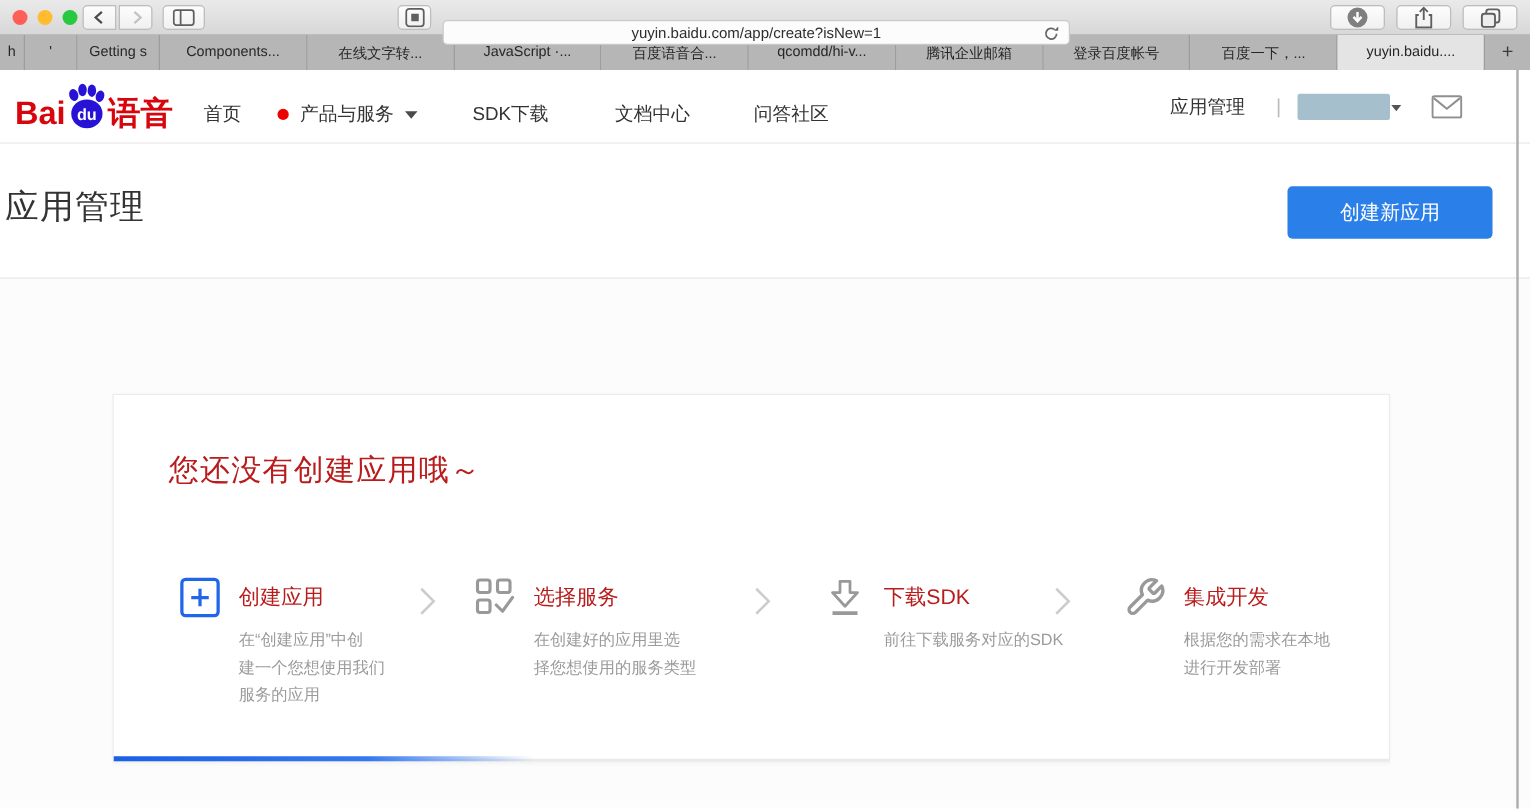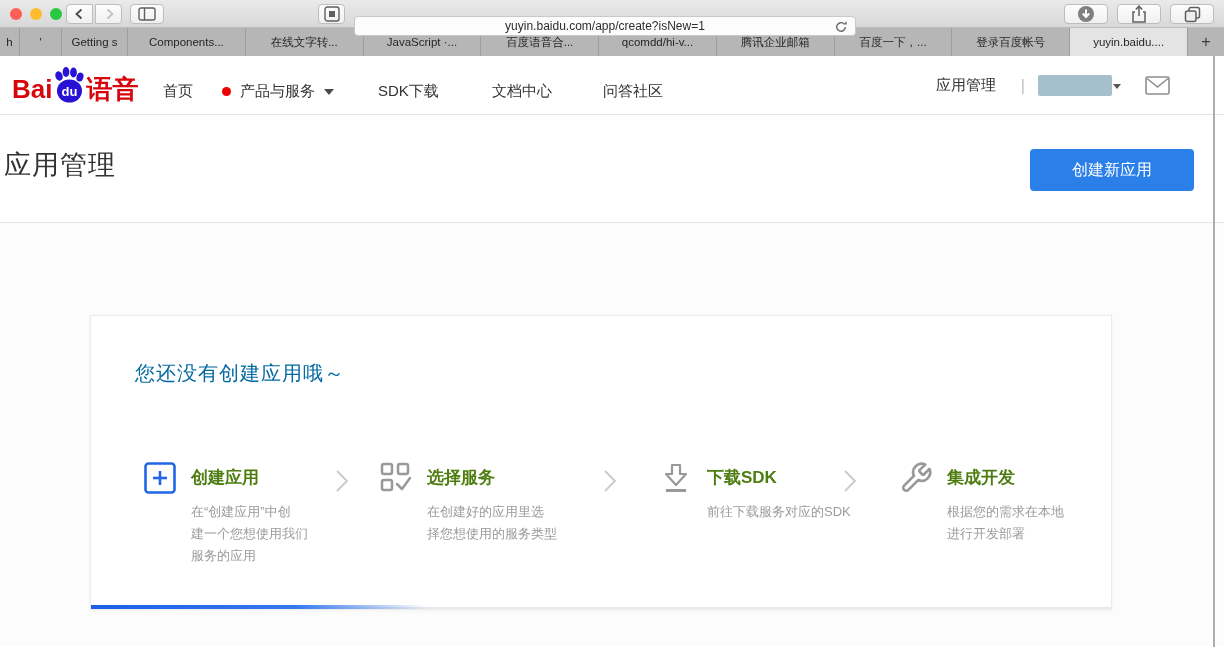--- a/index.html
+++ b/index.html
@@ -72,26 +72,26 @@
   .page-title { position:absolute; left:4px; top:32px; font-size:27px; font-weight:500;
                 color:#333; letter-spacing:1px; }
   .create-btn { position:absolute; right:30px; top:34px; width:164px; height:42px;
                 background:#2b7fe8; color:#fff; font-size:16px; border:none; border-radius:4px;
                 cursor:pointer; }
 
   
   .content { position:relative; height:423px; background:#fcfcfc; }
   .card { position:absolute; left:90px; top:92px; width:1022px; height:295px; background:#fff;
           border:1px solid #ececec; box-shadow:0 1px 4px rgba(0,0,0,0.04); }
-  .empty-msg { position:absolute; left:44px; top:44px; font-size:20px; color:#0369a1;
+  .empty-msg { position:absolute; left:44px; top:44px; font-size:24px; color:#b91c1c;
                letter-spacing:1px; }
   .step { position:absolute; top:145px; display:flex; }
   .step-icon { flex:0 0 34px; }
   .step-text { margin-left:14px; }
-  .step-title { font-size:17px; color:#4d7c0f; line-height:34px;font-weight:bold; }
+  .step-title { font-size:17px; color:#b91c1c; line-height:34px; }
   .step-desc { margin-top:6px; font-size:13px; color:#9b9b9b; line-height:22px; }
   .s1 { left:52px; }  .s2 { left:288px; }  .s3 { left:568px; }  .s4 { left:808px; }
   .step-sep { position:absolute; top:152px; }
   .sep1 { left:238px; } .sep2 { left:506px; } .sep3 { left:746px; }
   .progress { position:absolute; left:0; bottom:0; width:100%; height:4px;
               background:linear-gradient(90deg,#1b5fe8 0%,#3579f0 20%,rgba(53,121,240,0) 33%,rgba(0,0,0,0) 100%); }
   .card-bottom-line { position:absolute; left:0; bottom:0; width:100%; height:2px; background:#e9e9e9; }
   .scroll-line { position:absolute; right:9px; top:56px; height:591px; width:2px; background:#aeaeae; }
 </style>
 </head>
@@ -165,22 +165,22 @@
   <div class="tabbar">
     <div class="tab t-h">h</div>
     <div class="tab t-tiny">'</div>
     <div class="tab t-get">Getting s</div>
     <div class="tab">Components...</div>
     <div class="tab">在线文字转...</div>
     <div class="tab">JavaScript ·...</div>
     <div class="tab">百度语音合...</div>
     <div class="tab">qcomdd/hi-v...</div>
     <div class="tab">腾讯企业邮箱</div>
+    <div class="tab">登录百度帐号</div>
     <div class="tab">百度一下，...</div>
-    <div class="tab">登录百度帐号</div>
     <div class="tab active">yuyin.baidu....</div>
     <div class="tab t-plus">+</div>
   </div>
 
   <div class="site-header">
     <div class="logo">
       <span class="logo-bai">Bai</span>
       <span class="logo-paw">
         <svg width="38" height="40" viewBox="0 0 38 40">
           <ellipse cx="9" cy="11" rx="3.6" ry="4.8" fill="#2712d6" transform="rotate(-18 9 11)"></ellipse>

